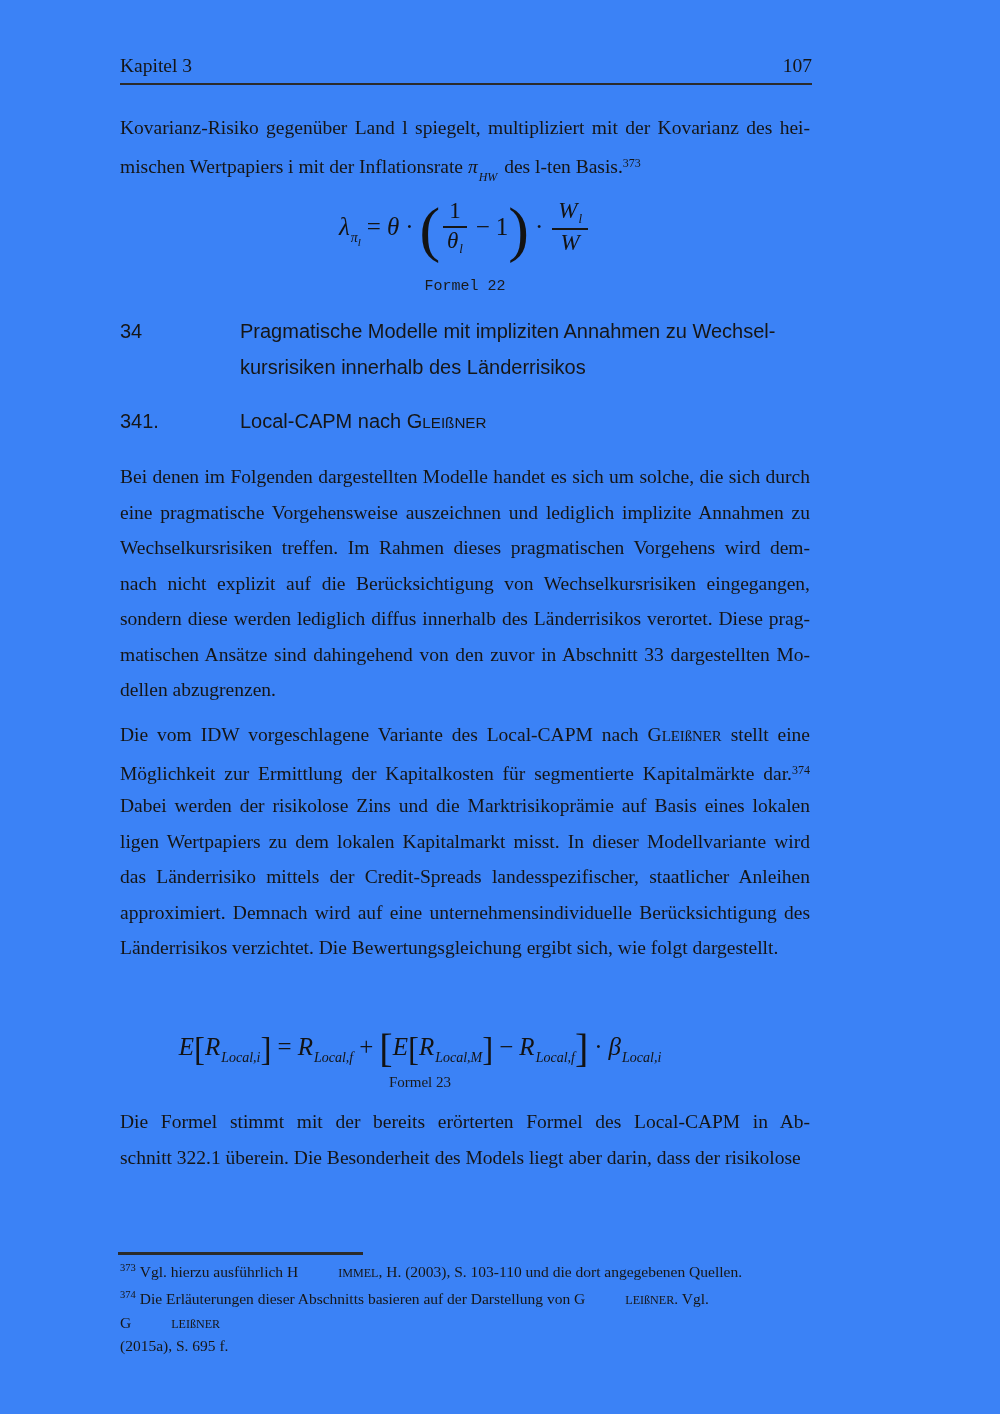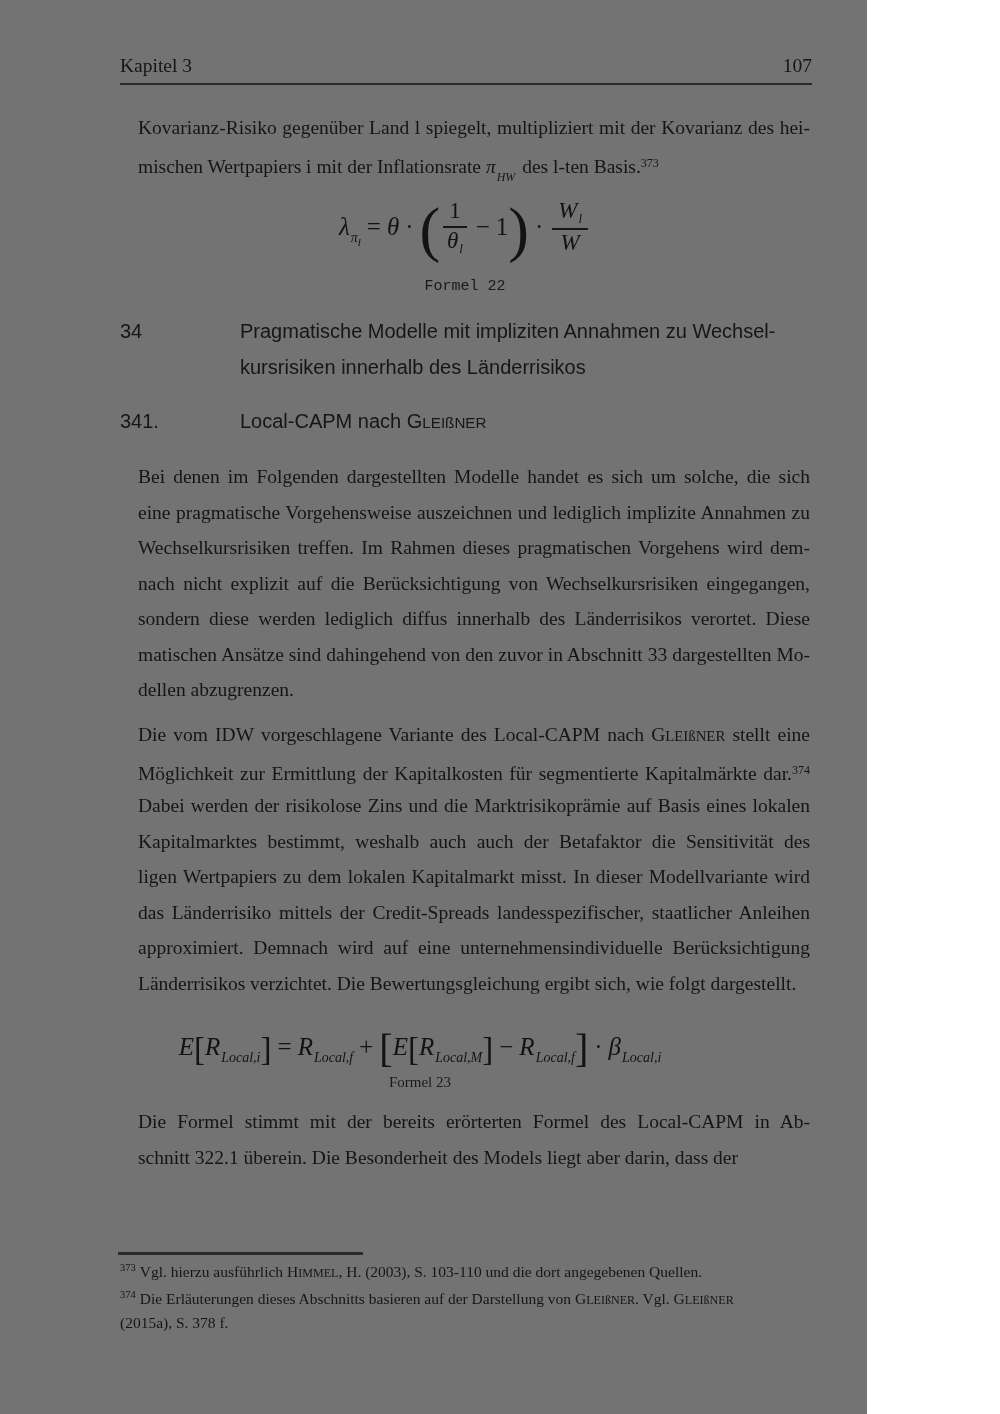--- a/index.html
+++ b/index.html
@@ -1,26 +1,26 @@
 <!DOCTYPE html>
 <html><head>
 <meta charset="utf-8">
 <style>
   html,body{margin:0;padding:0;background:#ffffff;}
-  #page{position:relative;width:867px;height:1414px;background:#737373;overflow:hidden;
+  #page{position:relative;width:1000px;height:1414px;background:#3b82f6;overflow:hidden;
         font-family:"Liberation Serif",serif;color:#151515;}
 
   
   #header{position:absolute;top:54px;left:120px;width:692px;display:flex;
           justify-content:space-between;font-size:19.5px;line-height:24px;
           padding-bottom:5px;border-bottom:2px solid #2b2b2b;}
 
   
   .para{position:absolute;left:120px;width:690px;font-size:19.5px;}
-  .bodyline{height:35.5px;line-height:35.5px;overflow:hidden;white-space:normal;margin-left:18px;}
+  .bodyline{height:35.5px;line-height:35.5px;overflow:hidden;white-space:normal;}
   .just{text-align:justify;text-align-last:justify;}
   .last{text-align:left;}
   #para-intro{top:110px;}
   #para-p1{top:459px;}
   #para-p2{top:717px;}
   #para-p3{top:1104px;}
 
   .sc{font-size:0.76em;}
   .supref{font-size:12px;vertical-align:6px;}
   .it{font-style:italic;}
@@ -59,21 +59,21 @@
   .caption{position:absolute;left:120px;width:690px;text-align:center;
            font-size:15px;line-height:20px;color:#1a1a1a;}
   #caption-22{top:277px;font-family:Liberation Mono, monospace;}
   #caption-23{top:1072px;transform:translateX(-45px);}
 
   
   #fn-rule{position:absolute;top:1252px;left:118px;width:245px;height:2.5px;background:#2b2b2b;}
   #footnotes{position:absolute;top:1257px;left:120px;width:690px;font-size:15.5px;
              line-height:22.4px;color:#161616;}
   .fnmark{font-size:10.5px;vertical-align:6px;margin-right:4px;}
-  .fn-sc{font-size:0.78em;}
+  .fn-sc{font-size:0.78em;margin-left:40px;}
 </style>
 </head>
 <body>
 
 <div id="page">
 
   <div id="header">
     <span>Kapitel 3</span>
     <span>107</span>
   </div>
@@ -113,35 +113,34 @@
       <div class="bodyline just"><span>Wechselkursrisiken treffen. Im Rahmen dieses pragmatischen Vorgehens wird dem-</span></div>
       <div class="bodyline just"><span>nach nicht explizit auf die Berücksichtigung von Wechselkursrisiken eingegangen,</span></div>
       <div class="bodyline just"><span>sondern diese werden lediglich diffus innerhalb des Länderrisikos verortet. Diese prag-</span></div>
       <div class="bodyline just"><span>matischen Ansätze sind dahingehend von den zuvor in Abschnitt 33 dargestellten Mo-</span></div>
       <div class="bodyline last"><span>dellen abzugrenzen.</span></div>
     </div>
   <div id="para-p2" class="para">
       <div class="bodyline just"><span>Die vom IDW vorgeschlagene Variante des Local-CAPM nach </span><span>G</span><span class="sc">LEIßNER</span><span> stellt eine</span></div>
       <div class="bodyline just"><span>Möglichkeit zur Ermittlung der Kapitalkosten für segmentierte Kapitalmärkte dar.</span><span class="supref">374</span></div>
       <div class="bodyline just"><span>Dabei werden der risikolose Zins und die Marktrisikoprämie auf Basis eines lokalen</span></div>
-      <div class="bodyline just"><span>Kapitalmarktes bestimmt, weshalb auch auch der Betafaktor die Sensitivität des jewei-</span></div>
       <div class="bodyline just"><span>ligen Wertpapiers zu dem lokalen Kapitalmarkt misst. In dieser Modellvariante wird</span></div>
       <div class="bodyline just"><span>das Länderrisiko mittels der Credit-Spreads landesspezifischer, staatlicher Anleihen</span></div>
       <div class="bodyline just"><span>approximiert. Demnach wird auf eine unternehmensindividuelle Berücksichtigung des</span></div>
       <div class="bodyline last"><span>Länderrisikos verzichtet. Die Bewertungsgleichung ergibt sich, wie folgt dargestellt.</span></div>
     </div>
 
   <div id="formula-23" class="formula"><span class="fit">E</span><span class="par par-s1">[</span><span class="fit">R</span><span class="fsub">Local,i</span><span class="par par-s1">]</span><span class="fop">=</span><span class="fit">R</span><span class="fsub">Local,f</span><span class="fop">+</span><span class="par par-s2">[</span><span class="fit">E</span><span class="par par-s1">[</span><span class="fit">R</span><span class="fsub">Local,M</span><span class="par par-s1">]</span><span class="fop">−</span><span class="fit">R</span><span class="fsub">Local,f</span><span class="par par-s2">]</span><span class="fop">·</span><span class="fit">β</span><span class="fsub">Local,i</span></div>
   <div id="caption-23" class="caption">Formel 23</div>
 
   <div id="para-p3" class="para">
       <div class="bodyline just"><span>Die Formel stimmt mit der bereits erörterten Formel des Local-CAPM in Ab-</span></div>
       <div class="bodyline last"><span>schnitt 322.1 überein. Die Besonderheit des Models liegt aber darin, dass der risikolose</span></div>
     </div>
 
   <div id="fn-rule"></div>
   <div id="footnotes">
       <div class="fnline"><span class="fnmark">373</span><span>Vgl. hierzu ausführlich </span><span>H</span><span class="fn-sc">IMMEL</span><span>, H. (2003), S. 103-110 und die dort angegebenen Quellen.</span></div>
-      <div class="fnline"><span class="fnmark">374</span><span>Die Erläuterungen dieses Abschnitts basieren auf der Darstellung von </span><span>G</span><span class="fn-sc">LEIßNER</span><span>. Vgl. </span><span>G</span><span class="fn-sc">LEIßNER</span></div>
-      <div class="fnline"><span>(2015a), S. 378 f.</span></div>
+      <div class="fnline"><span class="fnmark">374</span><span>Die Erläuterungen dieser Abschnitts basieren auf der Darstellung von </span><span>G</span><span class="fn-sc">LEIßNER</span><span>. Vgl. </span><span>G</span><span class="fn-sc">LEIßNER</span></div>
+      <div class="fnline"><span>(2015a), S. 695 f.</span></div>
     </div>
 
 </div>
 
 </body></html>

